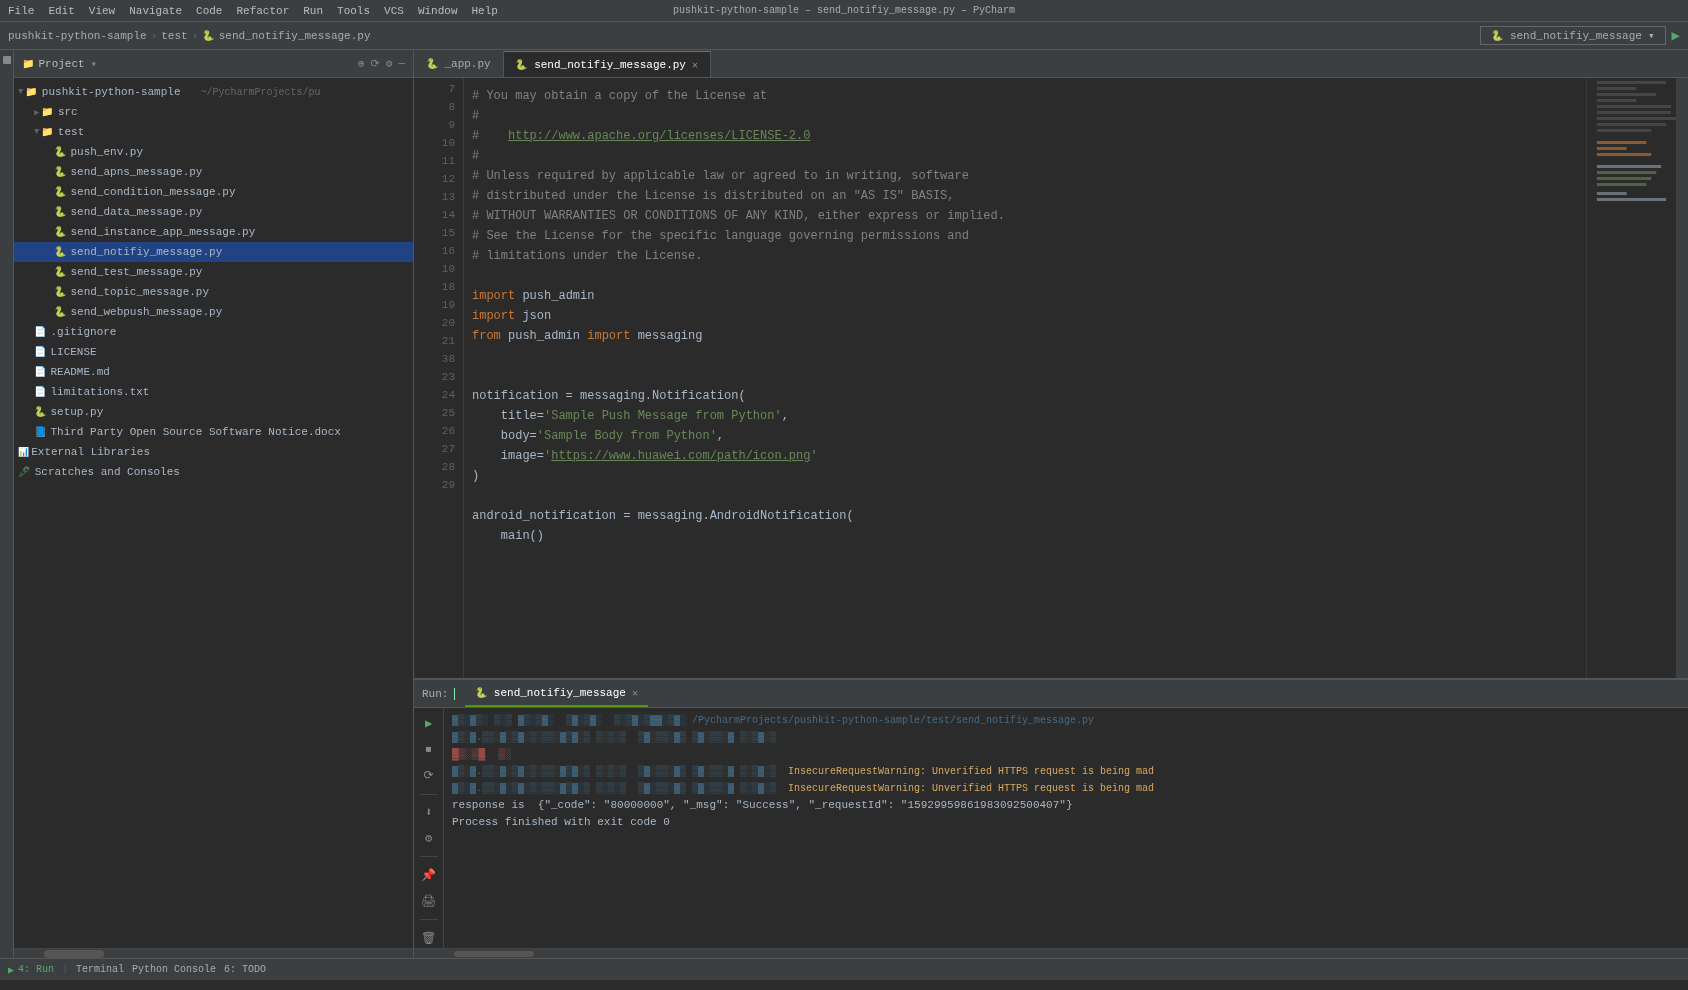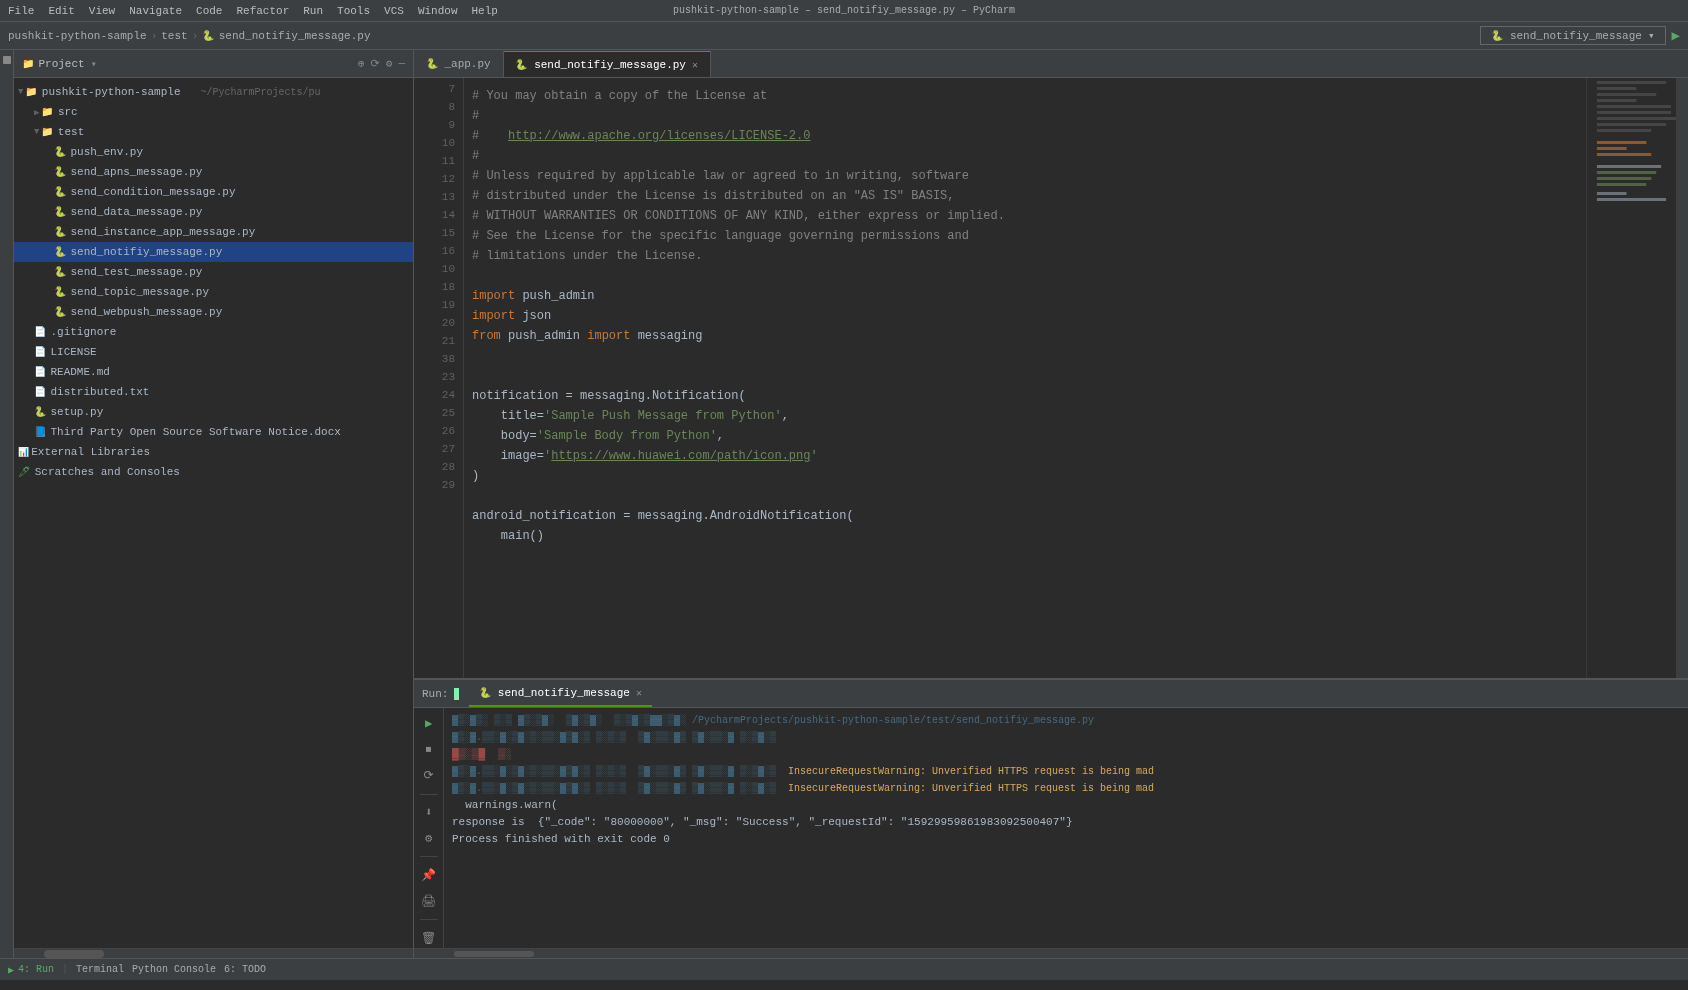--- a/index.html
+++ b/index.html
@@ -319,21 +319,21 @@
     ::-webkit-scrollbar-track { background: #2b2b2b; }
     ::-webkit-scrollbar-thumb { background: #555; border-radius: 4px; }
 
     #run-label-area {
       display: flex;
       align-items: center;
       padding: 0 4px 0 0;
       font-size: 11px;
       color: #aaa;
       gap: 4px;
-      border-right: 5px solid #86efac;
+      border-right: 1px solid #86efac;
       padding-right: 6px;
       margin-right: 2px;
       justify-content: center;
     }
 
     .fold-icon {
       color: #606060;
       font-size: 9px;
       margin-right: 2px;
     }
@@ -468,21 +468,21 @@
       <div class="tree-item" style="padding-left:20px;">
         <span class="item-icon" style="color:#aaa;">📄</span>
         <span class="item-label">LICENSE</span>
       </div>
       <div class="tree-item" style="padding-left:20px;">
         <span class="item-icon" style="color:#aaa;">📄</span>
         <span class="item-label">README.md</span>
       </div>
       <div class="tree-item" style="padding-left:20px;">
         <span class="item-icon" style="color:#aaa;">📄</span>
-        <span class="item-label">distributed.txt</span>
+        <span class="item-label">limitations.txt</span>
       </div>
       <div class="tree-item" style="padding-left:20px;">
         <span class="item-icon" style="color:#6a8759;">🐍</span>
         <span class="item-label">setup.py</span>
       </div>
       <div class="tree-item" style="padding-left:20px;">
         <span class="item-icon" style="color:#4e9a06;">📘</span>
         <span class="item-label">Third Party Open Source Software Notice.docx</span>
       </div>
 
@@ -617,21 +617,20 @@
             <div class="run-btn">🖨</div>
             <div style="height:1px; width:18px; background:#444; margin:2px 0;"></div>
             <div class="run-btn">🗑</div>
           </div>
           <div id="console-output">
             <div class="console-line noise">▓▒░▓▒░ ▒░▒ ▓▒░▒▓░  ▒▓░▒▓░  ▒░▒▓░▒▓▓░▒▓░ /PycharmProjects/pushkit-python-sample/test/send_notifiy_message.py</div>
             <div class="console-line noise">▓▒░▓.▒▒░▓░▒▓░▒░▒▒░▓▒▓░▒ ▒░▒░▒  ▒▓░▒▒░▓▒ ▒▓░▒▒░▓ ▒░▒▓░▒</div>
             <div class="console-line" style="color:#b85450; font-weight:bold;">▓▒░▒▓  ▒░</div>
             <div class="console-line noise">▓▒░▓.▒▒░▓░▒▓░▒░▒▒░▓▒▓░▒ ▒░▒░▒  ▒▓░▒▒░▓▒ ▒▓░▒▒░▓ ▒░▒▓░▒  <span style="color:#ffc66d;">InsecureRequestWarning: Unverified HTTPS request is being mad</span></div>
             <div class="console-line noise">▓▒░▓.▒▒░▓░▒▓░▒░▒▒░▓▒▓░▒ ▒░▒░▒  ▒▓░▒▒░▓▒ ▒▓░▒▒░▓ ▒░▒▓░▒  <span style="color:#ffc66d;">InsecureRequestWarning: Unverified HTTPS request is being mad</span></div>
-            <div class="console-line">  warnings.warn(</div>
             <div class="console-line">response is  {"_code": "80000000", "_msg": "Success", "_requestId": "15929959861983092500407"}</div>
             <div class="console-line"></div>
             <div class="console-line">Process finished with exit code 0</div>
           </div>
         </div>
 
         <div style="height:10px; background:#3c3f41; border-top:1px solid #444; display:flex; align-items:center;">
           <div style="width:80px; height:6px; background:#555; border-radius:3px; margin-left:40px;"></div>
         </div>
       </div>

